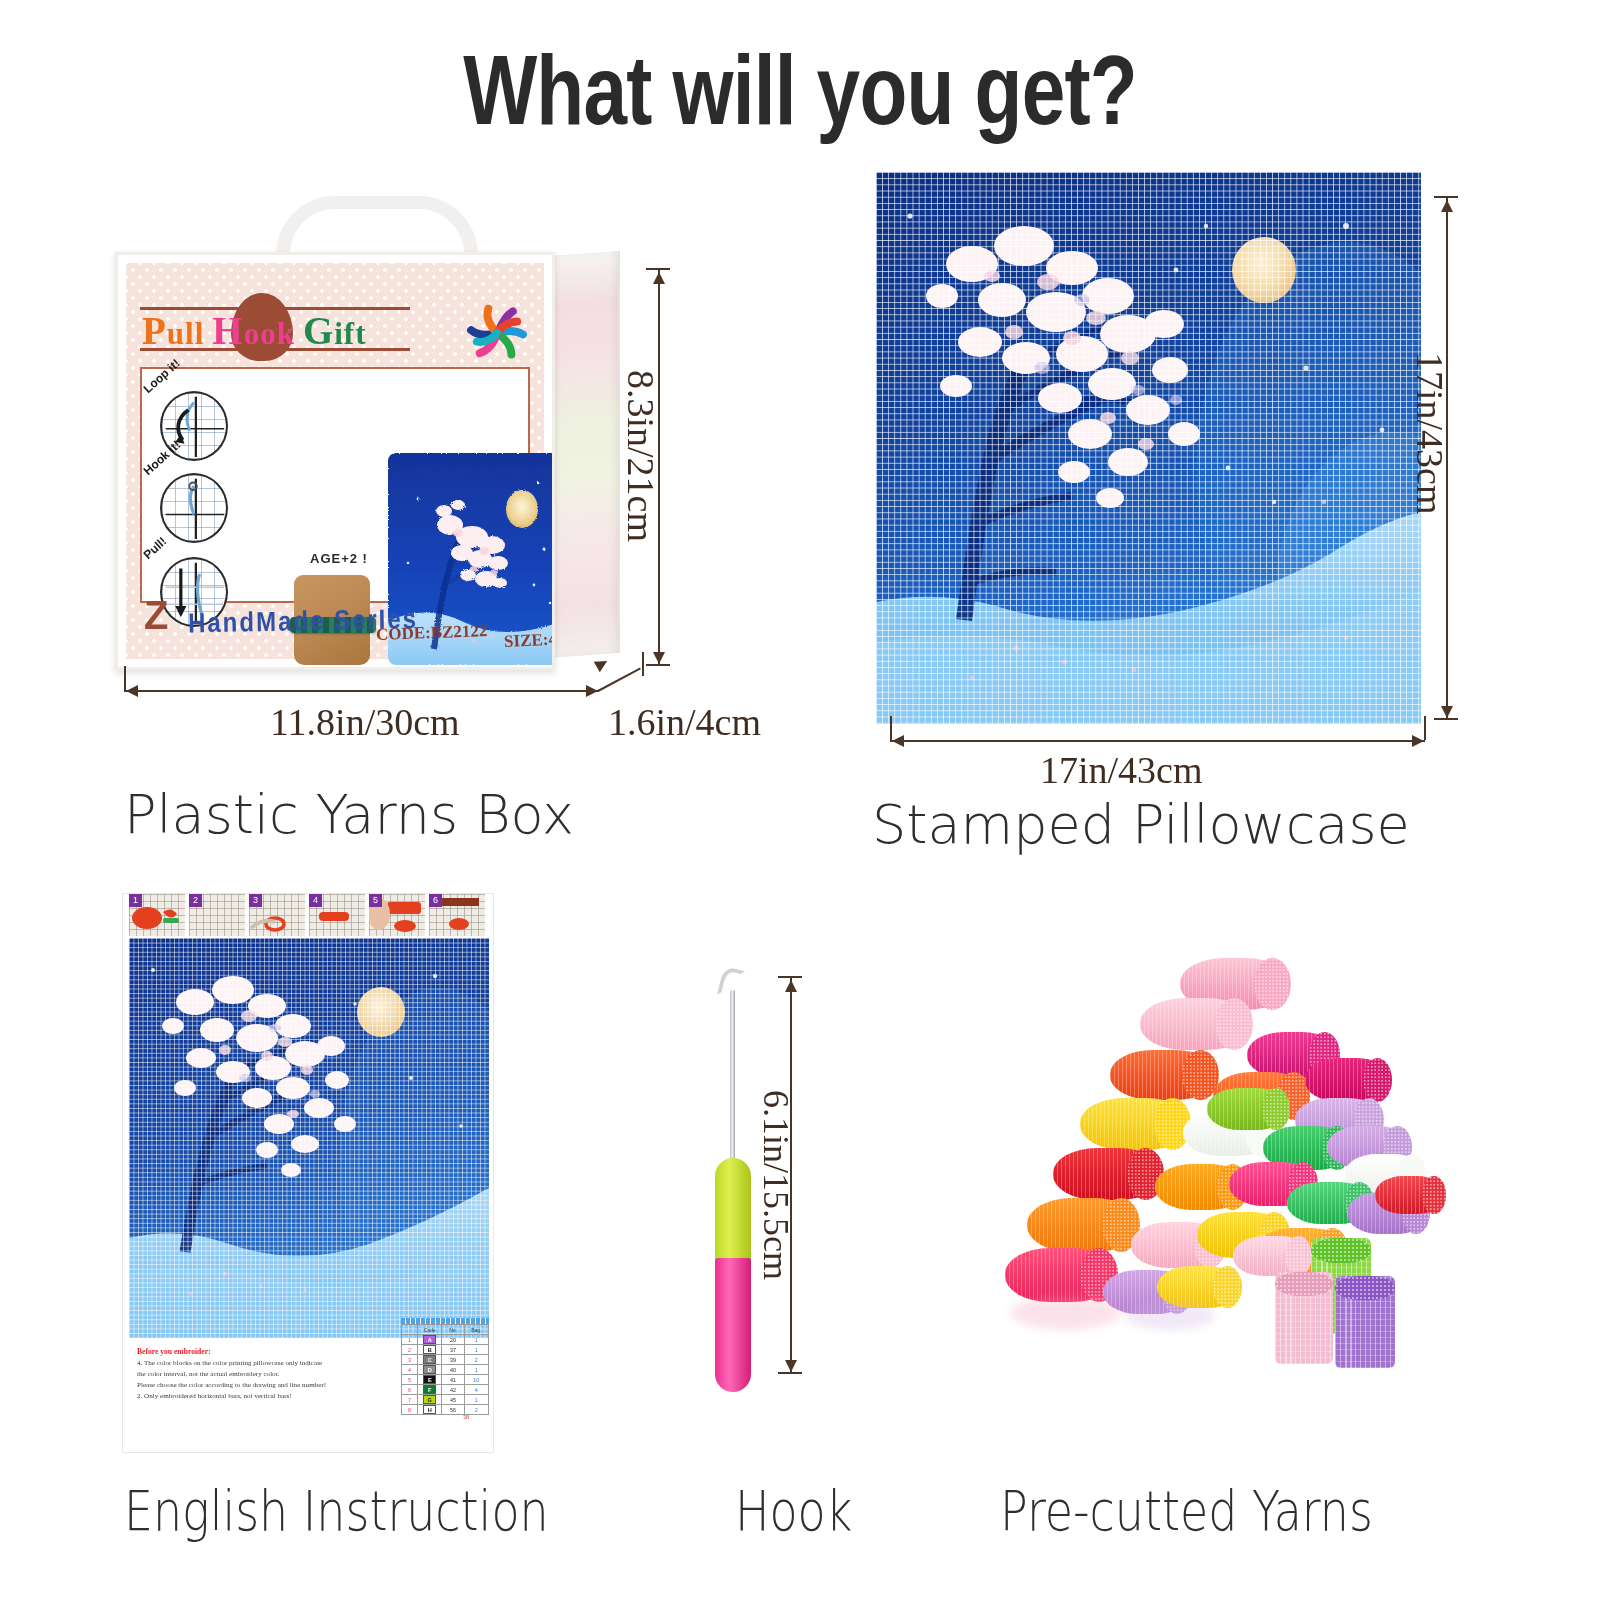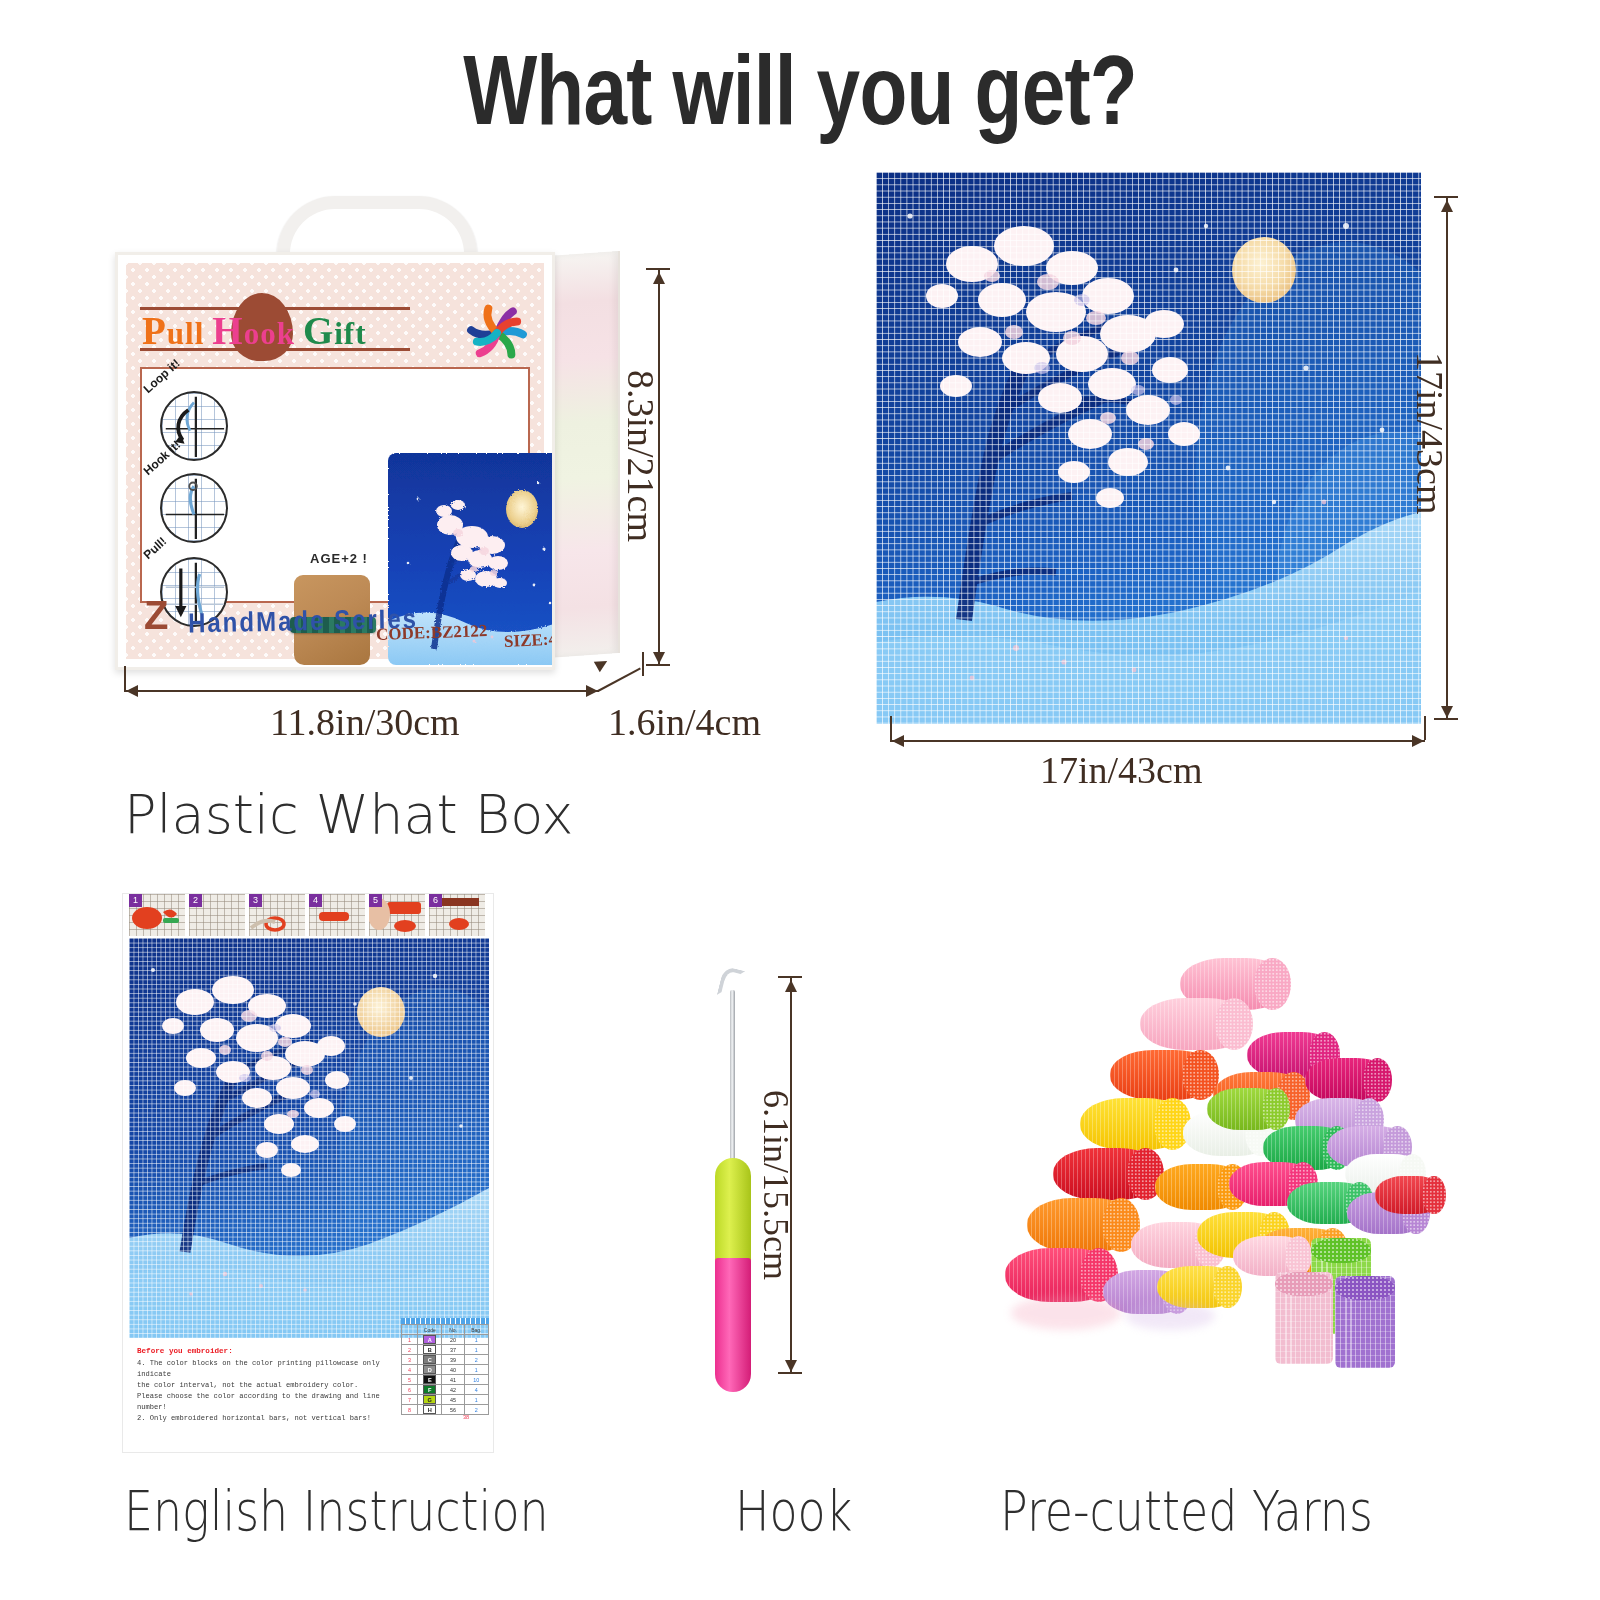--- a/index.html
+++ b/index.html
@@ -209,21 +209,21 @@
     position:absolute; inset:0;
     background-color:#efece6;
     background-image:
       linear-gradient(to right, rgba(150,140,125,.55) 1px, transparent 1px),
       linear-gradient(to bottom, rgba(150,140,125,.55) 1px, transparent 1px);
     background-size: 7px 7px;
   }
   .ins-art { position:absolute; left:6px; top:44px; width:360px; height:400px; background:#0b2f86; }
   .ins-text {
     position:absolute; left:14px; top:452px; width:250px;
-    font-family:Liberation Mono, monospace; font-size:7.1px; line-height:11px; color:#3b3b3b;
+    font-family:Liberation Serif, serif; font-size:7.1px; line-height:11px; color:#3b3b3b;
   }
   .ins-text .hd { color:#ec1c24; font-weight:bold; display:block; margin-bottom:1px; font-size:7.6px; }
   .ins-table {
     position:absolute; left:278px; top:430px; width:88px;
     border-collapse:collapse; font-family:"Liberation Sans",sans-serif; font-size:5.4px;
   }
   .ins-table th, .ins-table td { border:1px solid #9b9b9b; padding:0; height:10px; text-align:center; }
   .ins-table th { font-weight:normal; color:#3a3a3a; font-size:5px; }
   .ins-table td.idx { color:#ef3d56; width:16px; }
   .ins-table td.code { width:24px; }
@@ -942,18 +942,19 @@
         <div class="top" style="background-color:#5fc228;"></div>
       </div>
     <div class="bundle" style="left:300px; top:332px; width:58px; height:92px; background-color:#f2bdd0;">
         <div class="top" style="background-color:#e79cb8;"></div>
       </div>
     <div class="bundle" style="left:360px; top:336px; width:60px; height:92px; background-color:#a071d0;">
         <div class="top" style="background-color:#8b55c2;"></div>
       </div>
   </div>
 
-  <div class="caption cap-giftbox">Plastic What Box</div>
+  <div class="caption cap-giftbox">Plastic Yarns Box</div>
+  <div class="caption cap-pillow">Stamped Pillowcase</div>
   <div class="caption cap-instr">English Instruction</div>
   <div class="caption cap-hook">Hook</div>
   <div class="caption cap-yarn">Pre-cutted Yarns</div>
 
 </div>
 
 </body></html>

